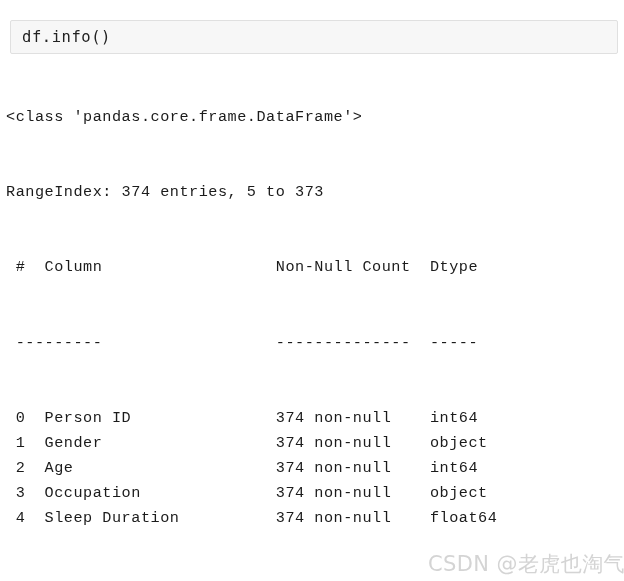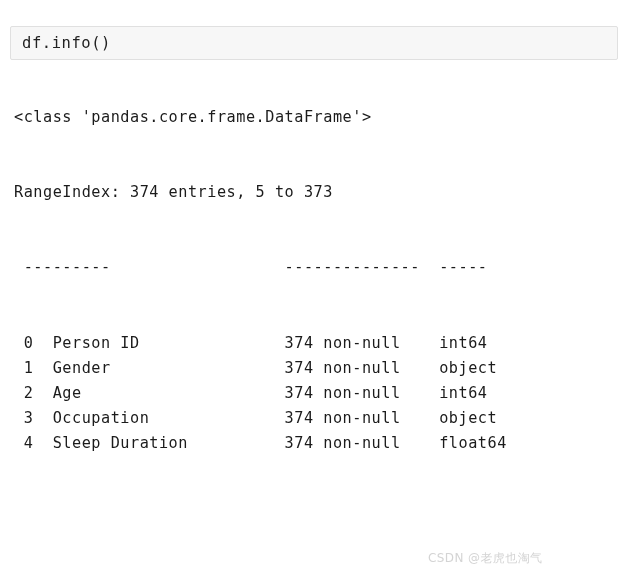--- a/index.html
+++ b/index.html
@@ -12,21 +12,21 @@
     background: #ffffff;
     font-family: "DejaVu Sans Mono", monospace;
     overflow: hidden;
     position: relative;
   }
 
   
   #code-cell {
     position: absolute;
     left: 10px;
-    top: 26px;
+    top: 20px;
     width: 608px;
     height: 34px;
     box-sizing: border-box;
     background: #f7f7f7;
     border: 1px solid #e0e0e0;
     border-radius: 2px;
   }
   #code-cell .code-text {
     position: absolute;
     left: 11px;
@@ -46,46 +46,48 @@
     top: 55px;
     width: 624px;
     font-family: "DejaVu Sans Mono", monospace;
     font-size: 15.2px;
     line-height: 25.05px;
     color: #1b1b1b;
     letter-spacing: 0.52px;
     white-space: pre;
   }
   #output-area .oline {
-    padding-left: 14px;
+    padding-left: 6px;
     height: 25.05px;
     white-space: pre;
+    font-family: Liberation Mono, monospace;
   }
 
   
   #watermark {
     position: absolute;
     left: 428px;
     top: 550px;
     font-family: "DejaVu Sans", sans-serif;
-    font-size: 12px;
+    font-size: 21px;
     color: #d4d4d4;
     white-space: pre;
     letter-spacing: 0.4px;
   }
 </style>
 </head>
 <body>
 
 <div id="code-cell">
   <div class="code-text">df.info()</div>
 </div>
 
 <div id="output-area">
   <div class="oline">&lt;class 'pandas.core.frame.DataFrame'&gt;</div>
   <div class="oline">RangeIndex: 374 entries, 5 to 373</div>
+  <div class="oline"> #  Column                  Non-Null Count  Dtype</div>
   <div class="oline"> ---------                  --------------  -----</div>
   <div id="row-container"><div class="oline"> 0  Person ID               374 non-null    int64</div><div class="oline"> 1  Gender                  374 non-null    object</div><div class="oline"> 2  Age                     374 non-null    int64</div><div class="oline"> 3  Occupation              374 non-null    object</div><div class="oline"> 4  Sleep Duration          374 non-null    float64</div></div>
   
   
 </div>
 
 <div id="watermark">CSDN @老虎也淘气</div>
 
 </body></html>

